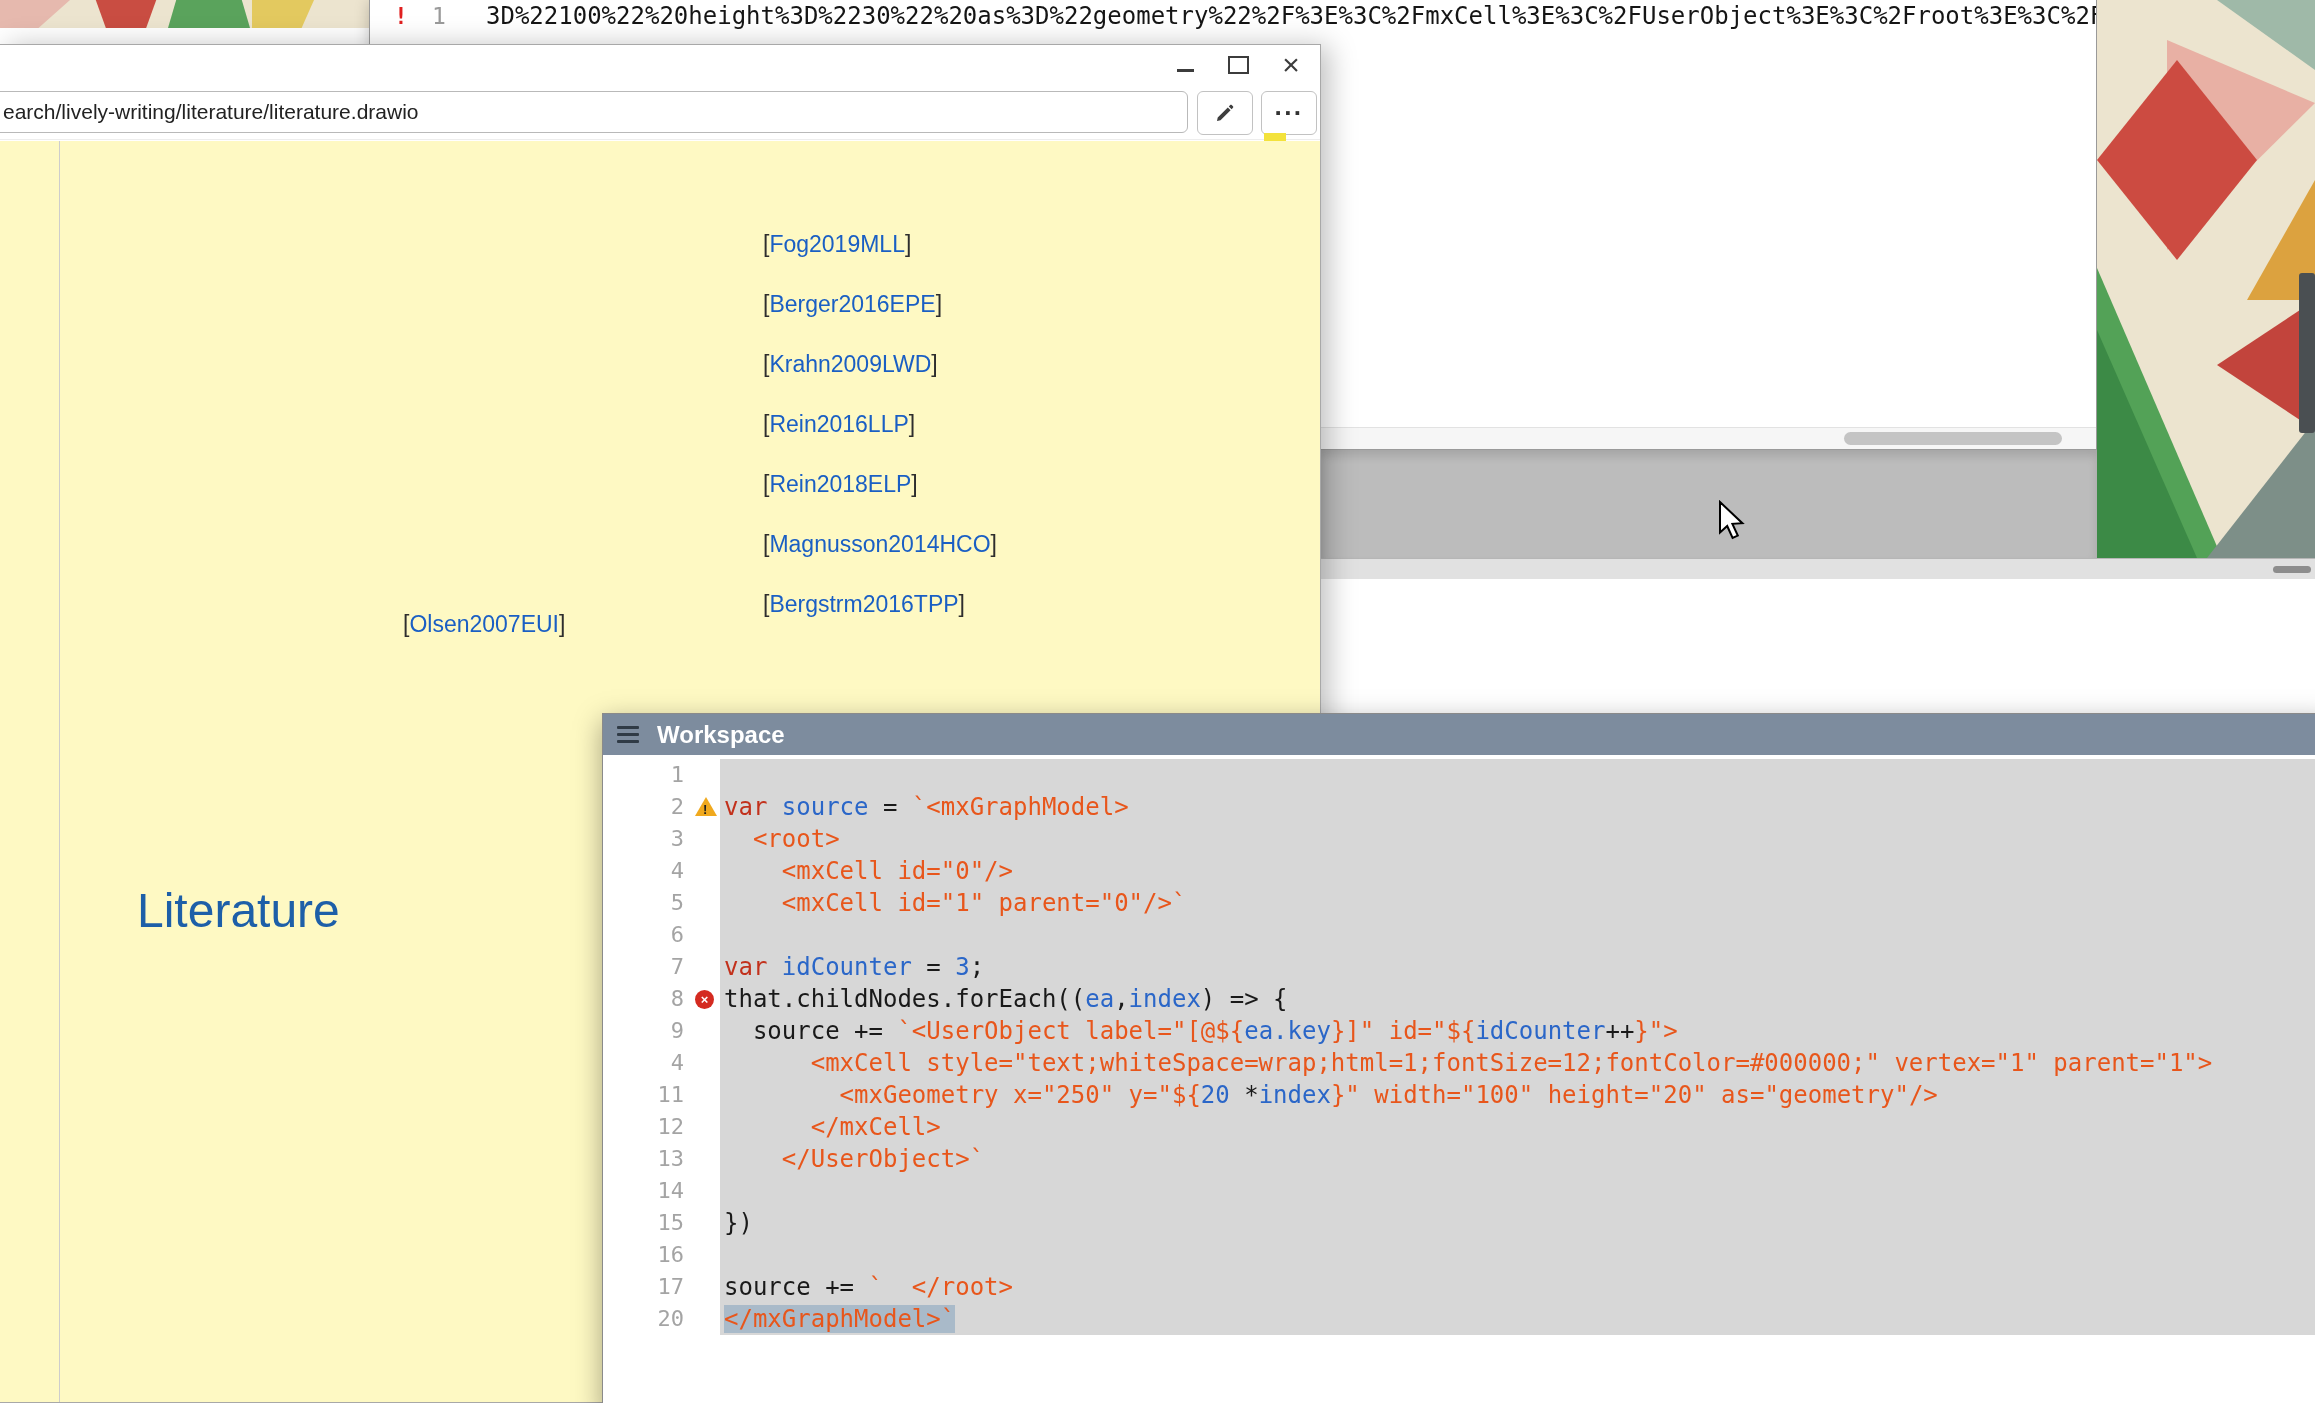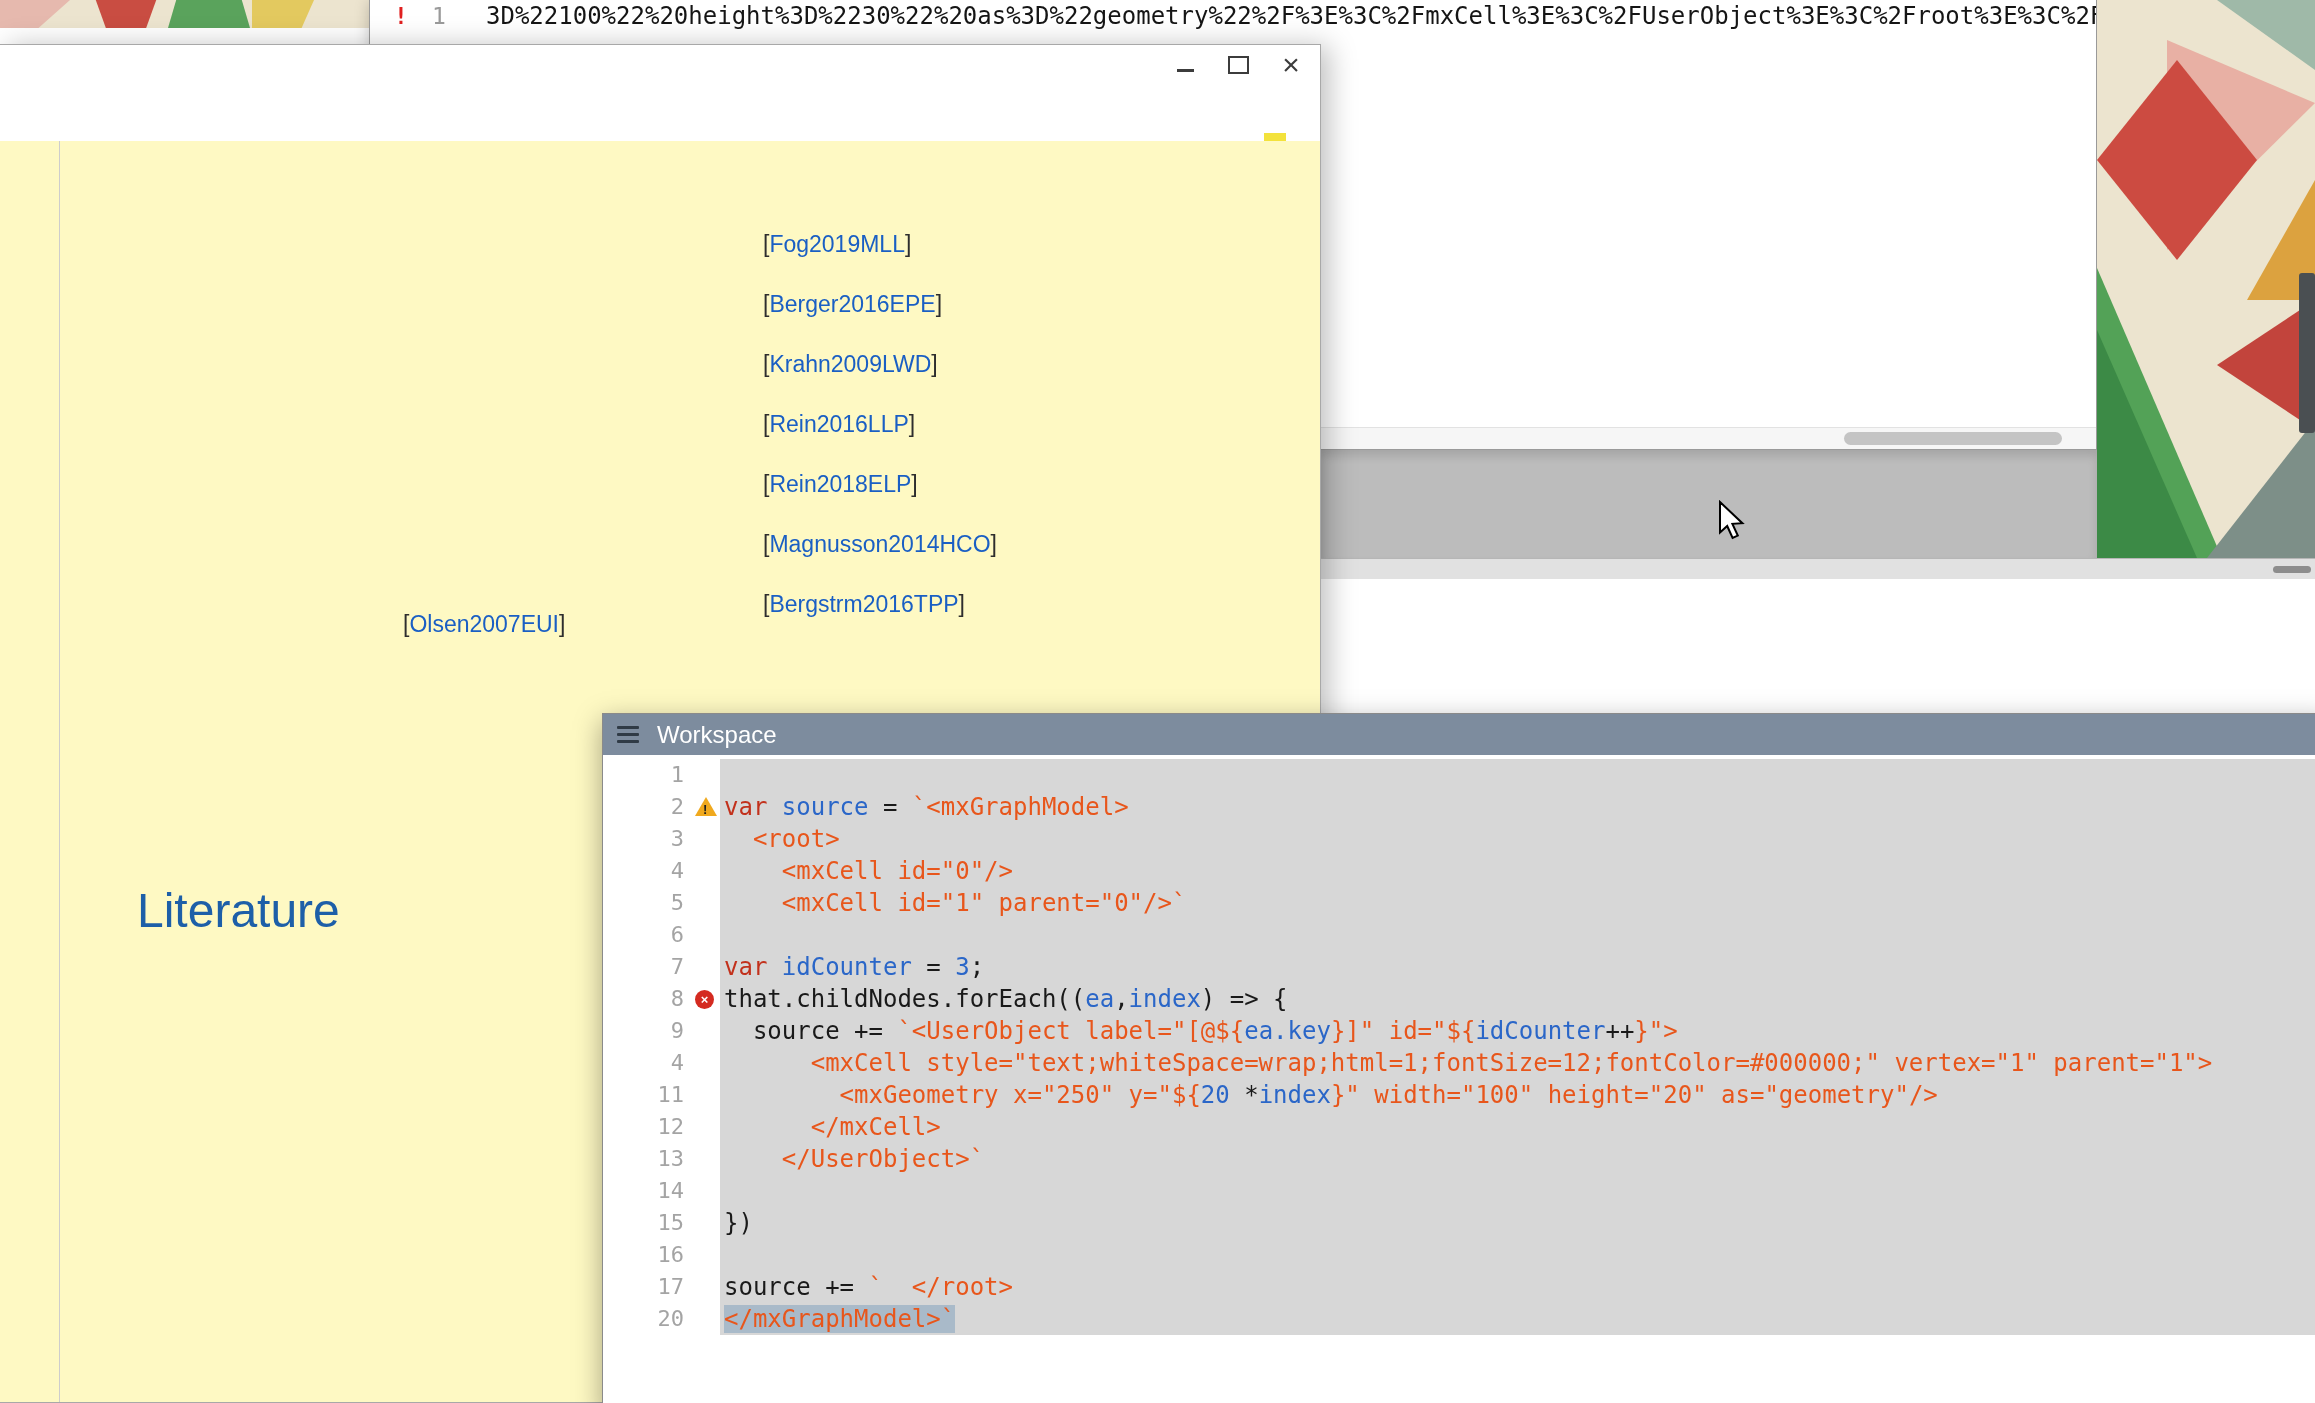--- a/index.html
+++ b/index.html
@@ -55,21 +55,21 @@
   .cite .br{color:#2e2e2e}
   .cite .ckey{color:var(--accent-blue,#1a5fc4)}
   .floating-citation{position:absolute;left:403px;top:472px;height:23px;line-height:23px}
   .doc-heading{position:absolute;left:137px;top:742px;font-size:48px;color:var(--heading-blue,#1d5fa8)}
   
   #workspace{position:absolute;left:602px;top:713px;width:1730px;height:700px;background:#fff;
     border:1px solid #8a8a8a;box-shadow:0 8px 26px rgba(0,0,0,.35);z-index:6;box-sizing:border-box}
   .ws-titlebar{height:41px;background:var(--workspace-titlebar,#7d8c9e);display:flex;align-items:center;position:relative;cursor:move}
   .hamburger{margin-left:14px;width:22px;display:flex;flex-direction:column;gap:4px;cursor:pointer}
   .hamburger i{display:block;height:3px;background:#303b46;border-radius:1px}
-  .ws-title{margin-left:18px;color:#fff;font-weight:normal;font-size:24px}
+  .ws-title{margin-left:18px;color:#fff;font-weight:bold;font-size:24px}
   .ws-body{position:absolute;top:41px;left:0;right:0;bottom:0;overflow:hidden;padding-top:4px;background:#fff}
   .cm-line{display:flex;height:32px}
   .gcell{flex:0 0 117px;text-align:right;padding-right:36px;box-sizing:border-box;position:relative;color:#a4a4a4;
     font-family:"DejaVu Sans Mono",monospace;font-size:22px;line-height:32px;background:#fff}
   .ccell{flex:1;background:var(--selection-gray,#d7d7d7);font-family:"DejaVu Sans Mono",monospace;font-size:24px;
     line-height:32px;white-space:pre;padding-left:4px;overflow:hidden}
   .sel-active{background:var(--selection-active,#a9bac9)}
   .tk-kw{color:var(--code-keyword,#c2311c)}
   .tk-str{color:var(--code-string,#e8561b)}
   .tk-def{color:var(--code-variable,#2a66c8)}
@@ -131,20 +131,29 @@
           <span class="min-bar"></span>
         </div>
       <div class="win-btn">
           <span class="max-box"></span>
         </div>
       <div class="win-btn">
           <span class="close-x">×</span>
         </div>
     </div>
   </div>
+  <div class="fw-toolbar">
+    <input class="address-input" type="text" value="earch/lively-writing/literature/literature.drawio" style="">
+    <div class="tool-btn" id="edit-btn">
+      <svg width="24" height="24" viewBox="0 0 24 24">
+        <path d="M4 20 L4.7 16.5 L14.8 6.4 L17.6 9.2 L7.5 19.3 Z M15.8 5.4 L17.2 4 C17.6 3.6 18.3 3.6 18.7 4 L20 5.3 C20.4 5.7 20.4 6.4 20 6.8 L18.6 8.2 Z" fill="#3e3e3e"></path>
+      </svg>
+    </div>
+    <div class="tool-btn" id="more-btn">···</div>
+  </div>
   <div class="yellow-marker"></div>
   <div class="fw-content">
     <div class="v-rule"></div>
     <div class="citations-col">
         <div class="cite-row"><span class="cite"><span class="br">[</span><span class="ckey">Fog2019MLL</span><span class="br">]</span></span></div>
         <div class="cite-row"><span class="cite"><span class="br">[</span><span class="ckey">Berger2016EPE</span><span class="br">]</span></span></div>
         <div class="cite-row"><span class="cite"><span class="br">[</span><span class="ckey">Krahn2009LWD</span><span class="br">]</span></span></div>
         <div class="cite-row"><span class="cite"><span class="br">[</span><span class="ckey">Rein2016LLP</span><span class="br">]</span></span></div>
         <div class="cite-row"><span class="cite"><span class="br">[</span><span class="ckey">Rein2018ELP</span><span class="br">]</span></span></div>
         <div class="cite-row"><span class="cite"><span class="br">[</span><span class="ckey">Magnusson2014HCO</span><span class="br">]</span></span></div>

